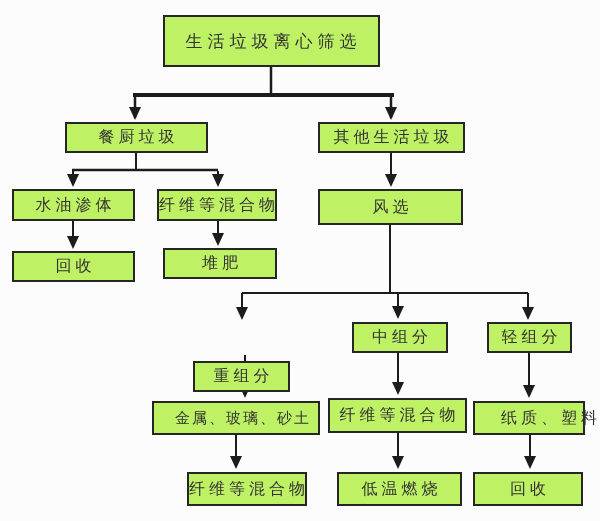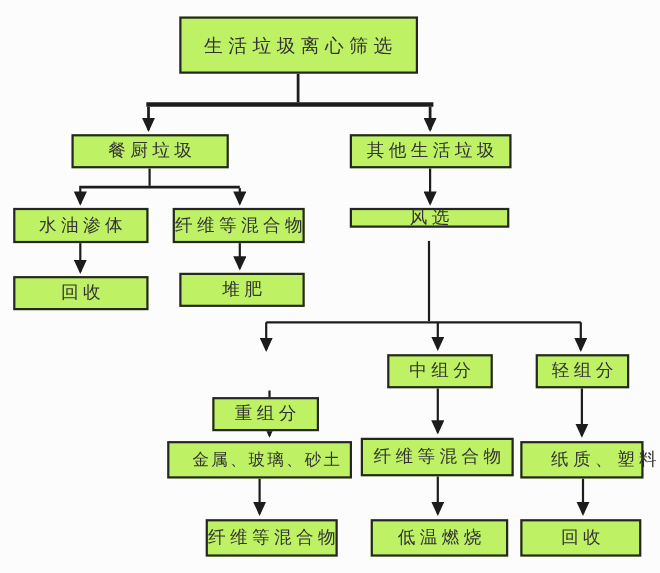--- a/index.html
+++ b/index.html
@@ -87,21 +87,21 @@
   <div class="node root" style="left:163px; top:15px; width:217px; height:52px;">生活垃圾离心筛选</div>
 
   <div class="node" style="left:65px; top:122px; width:143px; height:31px;">餐厨垃圾</div>
 
   <div class="node" style="left:318px; top:122px; width:147px; height:31px;">其他生活垃圾</div>
 
   <div class="node" style="left:12px; top:189px; width:123px; height:32px;">水油渗体</div>
 
   <div class="node" style="left:157px; top:189px; width:120px; height:32px;">纤维等混合物</div>
 
-  <div class="node" style="left:318px; top:189px; width:145px; height:18px;">风选</div>
+  <div class="node" style="left:318px; top:189px; width:145px; height:36px;">风选</div>
 
   <div class="node" style="left:12px; top:251px; width:123px; height:31px;">回收</div>
 
   <div class="node" style="left:163px; top:248px; width:114px; height:31px;">堆肥</div>
 
   <div class="node" style="left:193px; top:323px; width:97px; height:31px;margin-top:38px;">重组分</div>
 
   <div class="node" style="left:352px; top:322px; width:96px; height:31px;">中组分</div>
 
   <div class="node" style="left:487px; top:322px; width:85px; height:31px;">轻组分</div>

